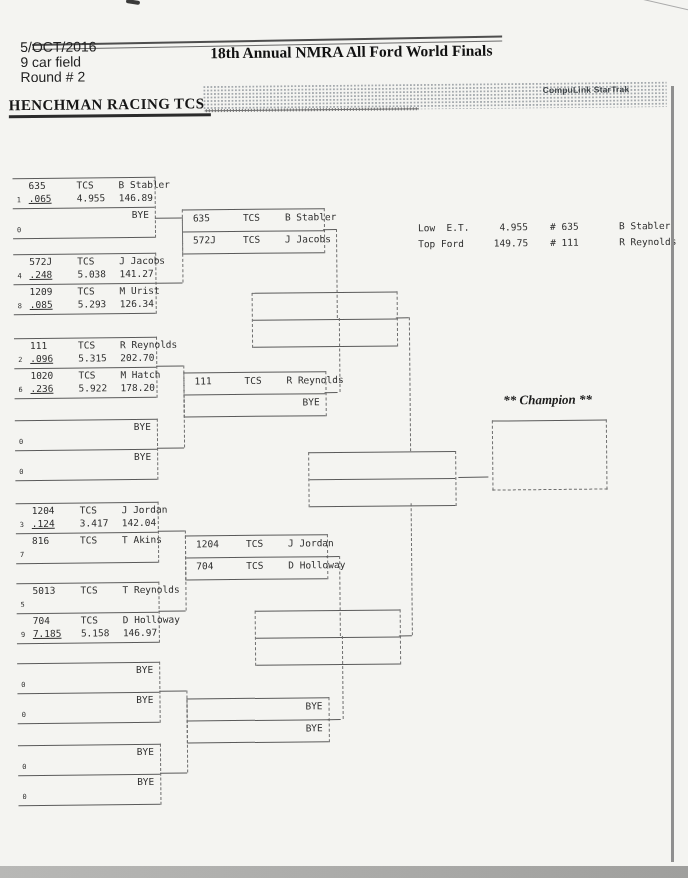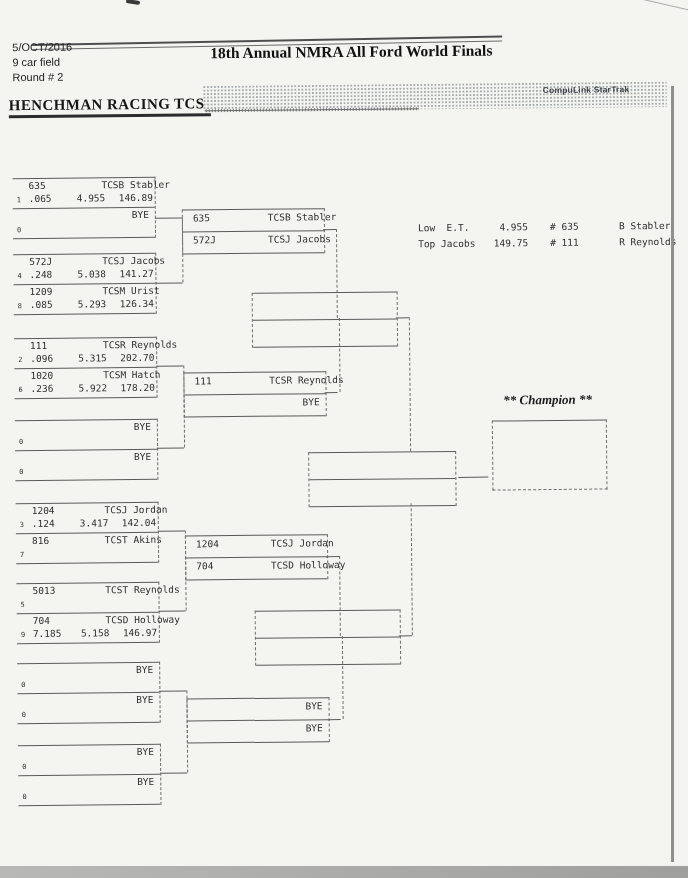--- a/index.html
+++ b/index.html
@@ -2,22 +2,22 @@
 <html><head>
 <meta charset="utf-8">
 <style>
   :root{ --ln:#5a5a5a; --txt:#2f2f2f; }
   html,body{margin:0;padding:0;background:#e9e9e7;}
   #page{position:relative;width:688px;height:878px;background:#f4f4f1;overflow:hidden;
         font-family:"DejaVu Sans Mono",monospace;color:var(--txt);}
   #content{position:absolute;left:0;top:0;width:688px;height:878px;
            transform:rotate(-0.55deg);transform-origin:344px 439px;}
   
-  .hdr-left{position:absolute;left:16px;top:37px;font-family:"Liberation Sans",sans-serif;
-            font-size:11px;line-height:15px;color:#222;}
+  .hdr-left{position:absolute;left:24px;top:37px;font-family:"Liberation Sans",sans-serif;
+            font-size:14px;line-height:15px;color:#222;}
   .dbl-line{position:absolute;left:36px;top:39px;width:470px;height:3px;
             border-top:2px solid #4e4e4e;border-bottom:1px solid #6a6a6a;transform:rotate(-0.5deg);}
   .title{position:absolute;left:185px;top:43px;width:340px;text-align:center;
          font-family:"Liberation Serif",serif;font-weight:bold;font-size:15.5px;color:#111;}
   .class-heading{position:absolute;left:12px;top:94px;font-family:"Liberation Serif",serif;
          font-weight:bold;font-size:15px;letter-spacing:.4px;color:#161616;
          border-bottom:3px solid #2b2b2b;padding:0 6px 1px 0;}
   .dotband{position:absolute;left:206px;top:84px;width:464px;height:26px;
          background-image:radial-gradient(#a4a9ad 0.9px,transparent 1px);background-size:3.5px 3.5px;}
   .dotband-underline{position:absolute;left:208px;top:108px;width:214px;height:3px;
@@ -31,24 +31,24 @@
   .stats .car{padding-left:22px;}
   .stats .drv{padding-left:36px;}
   
   .pair{position:absolute;left:15px;width:142px;border-top:1px solid var(--ln);
         border-right:1px dashed #6e6e6e;}
   .slot{height:29px;border-bottom:1px solid var(--ln);}
   .l1,.l2{display:grid;grid-template-columns:16px 44px 46px 1fr;font-size:9.5px;}
   .l1{padding-top:1px;height:13px;}
   .l2{height:14px;}
   .l1 .car{grid-column:2;}
-  .l1 .cls{grid-column:3;padding-left:4px;text-align:right;}
+  .l1 .cls{grid-column:3;padding-left:4px;}
   .l1 .drv{grid-column:4;text-align:right;padding-right:6px;}
   .l2 .seed{grid-column:1;font-size:7px;padding-left:4px;padding-top:3px;}
-  .l2 .rt{grid-column:2;}
+  .l2 .rt{grid-column:2;text-decoration:underline;}
   .l2 .et{grid-column:3;padding-left:4px;}
   .l2 .mph{grid-column:4;text-align:center;padding-right:6px;}
   .pair2{position:absolute;left:184px;width:141px;border-top:1px solid var(--ln);
          border-left:1px dashed #6e6e6e;border-right:1px dashed #6e6e6e;}
   .slot2{height:21px;border-bottom:1px solid var(--ln);}
   .slot2 .l1{grid-template-columns:10px 46px 46px 1fr;padding-top:2px;}
   .pair3{position:absolute;border-top:1px solid var(--ln);
          border-left:1px dashed #6e6e6e;border-right:1px dashed #6e6e6e;}
   .slot3{height:26px;border-bottom:1px solid var(--ln);}
   .champ-label{position:absolute;left:486px;top:394px;width:124px;text-align:center;
@@ -91,21 +91,21 @@
     <div class="class-heading">HENCHMAN RACING TCS</div>
 
     <div class="stats">
       <div class="row">
         <span>Low  E.T.</span>
         <span class="val">4.955</span>
         <span class="car"># 635</span>
         <span class="drv">B Stabler</span>
       </div>
       <div class="row">
-        <span>Top Jacobs</span>
+        <span>Top Ford</span>
         <span class="val">149.75</span>
         <span class="car"># 111</span>
         <span class="drv">R Reynolds</span>
       </div>
     </div>
 
     <div class="pair" style="top:175px">
       <div class="slot">
         <div class="l1">
             <span class="car">635</span>

